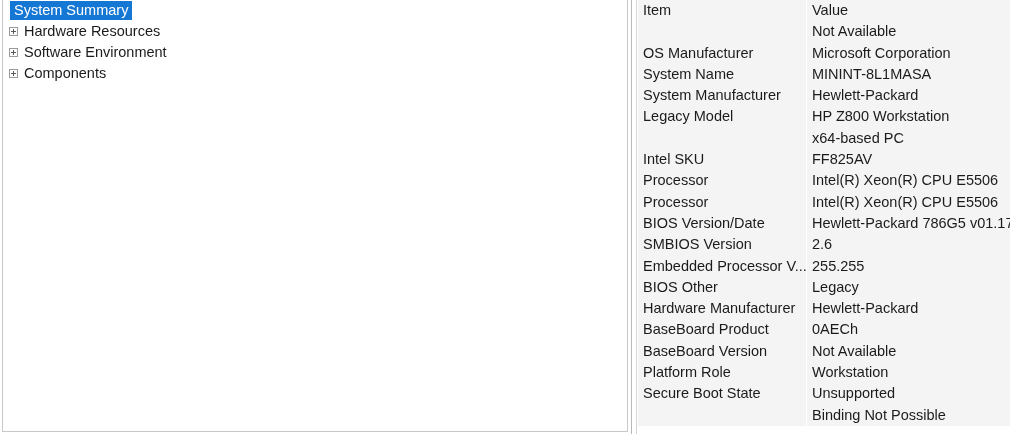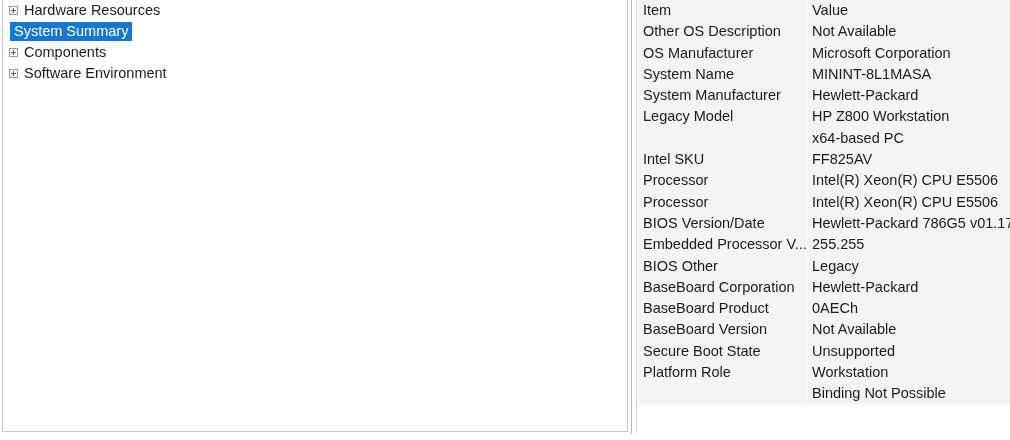--- a/index.html
+++ b/index.html
@@ -153,50 +153,49 @@
   .drow.header .cell-item,
   .drow.header .cell-value {
     color: #1b1b1b;
   }
 </style>
 </head>
 <body>
 
 <div id="tree-panel">
   <div id="tree-list">
+      <div class="tree-row selected root">
+        <span class="tree-label">System Summary</span>
+      </div>
       <div class="tree-row">
         <span class="expander"></span>
         <span class="tree-label">Hardware Resources</span>
       </div>
-      <div class="tree-row selected root">
-        <span class="tree-label">System Summary</span>
+      <div class="tree-row">
+        <span class="expander"></span>
+        <span class="tree-label">Software Environment</span>
       </div>
       <div class="tree-row">
         <span class="expander"></span>
         <span class="tree-label">Components</span>
-      </div>
-      <div class="tree-row">
-        <span class="expander"></span>
-        <span class="tree-label">Software Environment</span>
       </div>
     </div>
 </div>
 
 <div id="detail-panel">
   <div id="detail-border-left"></div>
   <div id="detail-border-left2"></div>
   <div id="rows-wrap">
       <div class="drow header">
         <div class="colsep"></div>
         <div class="cell-item">Item</div>
         <div class="cell-value">Value</div>
       </div>
       <div class="drow">
         <div class="colsep"></div>
-        <div class="cell-item">Other OS Description</div>
         <div class="cell-value">Not Available</div>
       </div>
       <div class="drow">
         <div class="colsep"></div>
         <div class="cell-item">OS Manufacturer</div>
         <div class="cell-value">Microsoft Corporation</div>
       </div>
       <div class="drow">
         <div class="colsep"></div>
         <div class="cell-item">System Name</div>
@@ -231,52 +230,57 @@
         <div class="cell-item">Processor</div>
         <div class="cell-value">Intel(R) Xeon(R) CPU           E5506</div>
       </div>
       <div class="drow">
         <div class="colsep"></div>
         <div class="cell-item">BIOS Version/Date</div>
         <div class="cell-value">Hewlett-Packard 786G5 v01.17, 8/</div>
       </div>
       <div class="drow">
         <div class="colsep"></div>
+        <div class="cell-item">SMBIOS Version</div>
+        <div class="cell-value">2.6</div>
+      </div>
+      <div class="drow">
+        <div class="colsep"></div>
         <div class="cell-item">Embedded Processor V...</div>
         <div class="cell-value">255.255</div>
       </div>
       <div class="drow">
         <div class="colsep"></div>
         <div class="cell-item">BIOS Other</div>
         <div class="cell-value">Legacy</div>
       </div>
       <div class="drow">
         <div class="colsep"></div>
-        <div class="cell-item">BaseBoard Corporation</div>
+        <div class="cell-item">Hardware Manufacturer</div>
         <div class="cell-value">Hewlett-Packard</div>
       </div>
       <div class="drow">
         <div class="colsep"></div>
         <div class="cell-item">BaseBoard Product</div>
         <div class="cell-value">0AECh</div>
       </div>
       <div class="drow">
         <div class="colsep"></div>
         <div class="cell-item">BaseBoard Version</div>
         <div class="cell-value">Not Available</div>
       </div>
       <div class="drow">
         <div class="colsep"></div>
+        <div class="cell-item">Platform Role</div>
+        <div class="cell-value">Workstation</div>
+      </div>
+      <div class="drow">
+        <div class="colsep"></div>
         <div class="cell-item">Secure Boot State</div>
         <div class="cell-value">Unsupported</div>
       </div>
       <div class="drow">
         <div class="colsep"></div>
-        <div class="cell-item">Platform Role</div>
-        <div class="cell-value">Workstation</div>
-      </div>
-      <div class="drow">
-        <div class="colsep"></div>
         <div class="cell-value">Binding Not Possible</div>
       </div>
     </div>
 
 </div>
 
 </body></html>

